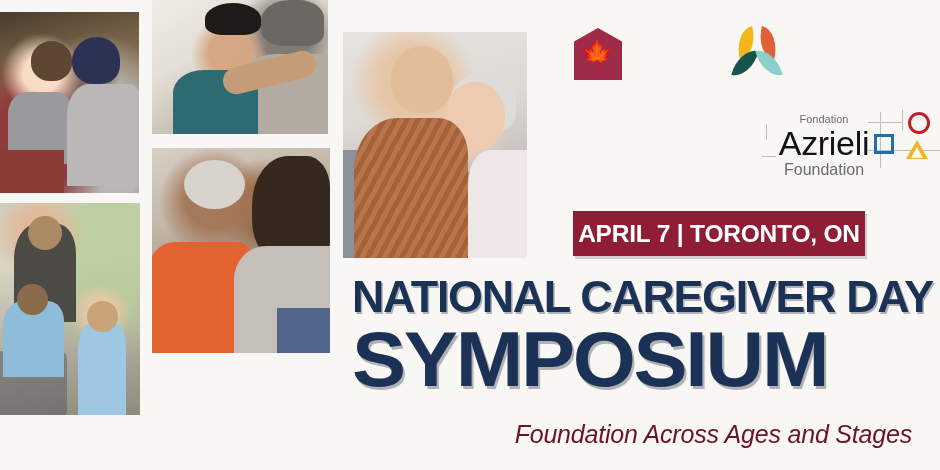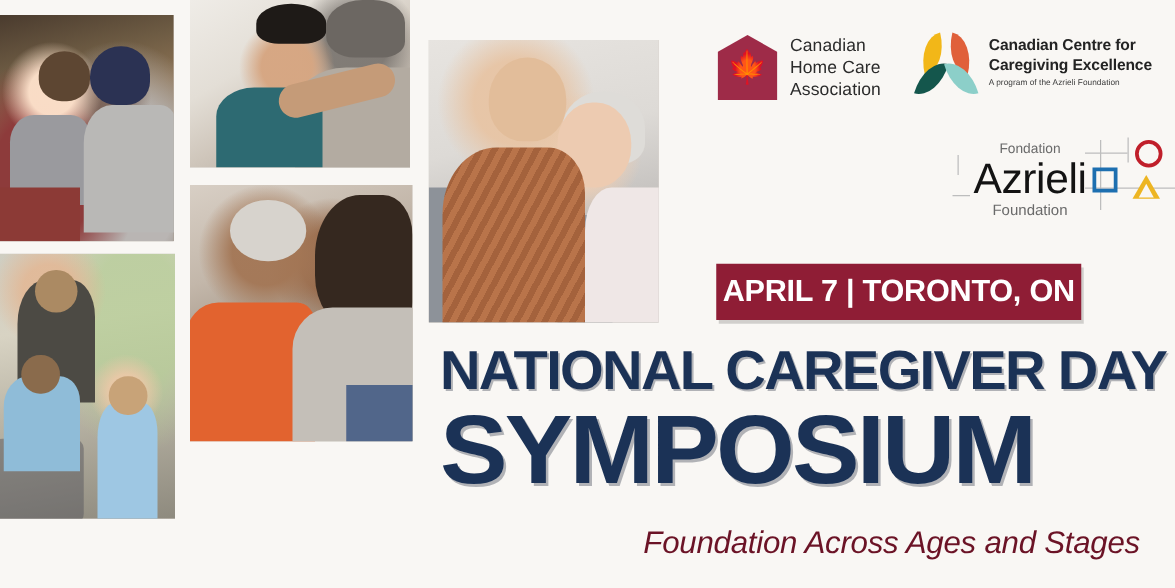--- a/index.html
+++ b/index.html
@@ -120,21 +120,21 @@
   .ccce-title { font-size:12.5px; font-weight:bold; line-height:1.24; color:#232323; letter-spacing:-.1px; }
   .ccce-sub { font-size:6.6px; color:#3a3a3a; margin-top:3px; letter-spacing:.05px; }
 
   
   #logo-azrieli { position:absolute; left:196px; top:88px; width:178px; height:62px; }
   .az-grid { position:absolute; inset:0; }
   .az-grid span { position:absolute; background:#bdbdbd; }
   .az-text { position:absolute; left:6px; top:4px; width:112px; text-align:center; }
   .az-fond { font-size:11px; color:#6a6a6a; line-height:1; }
   .az-name { font-size:34px; color:#131313; line-height:1.04; letter-spacing:-.3px; margin-top:1px; }
-  .az-found{ font-size:12px; color:#6a6a6a; line-height:1; margin-top:1px; }
+  .az-found{ font-size:16px; color:#6a6a6a; line-height:1; margin-top:1px; }
   .az-circle { position:absolute; right:10px; top:2px; width:22px; height:22px; border:3.5px solid #c01f2a; border-radius:50%; }
   .az-square { position:absolute; right:46px; top:24px; width:20px; height:20px; border:3.5px solid #1d6fb0; }
   .az-tri {
     position:absolute; right:12px; top:30px; width:0; height:0;
     border-left:11px solid transparent; border-right:11px solid transparent; border-bottom:19px solid transparent;
   }
   .az-tri::after{
     content:""; position:absolute; left:-11px; top:0; width:0; height:0;
     border-left:11px solid transparent; border-right:11px solid transparent; border-bottom:19px solid #edb522;
   }
@@ -233,38 +233,28 @@
     </div>
   </div>
 
   <div class="logo-row">
 
     <div id="logo-chca">
       <div class="chca-mark">
         <div class="chca-house"></div>
         <div class="chca-leaf">🍁</div>
       </div>
-      <div class="chca-text">
-        <div>Canadian</div>
-        <div>Home Care</div>
-        <div>Association</div>
-      </div>
     </div>
 
     <div id="logo-ccce">
       <div class="ccce-mark">
         <span class="petal p-y"></span>
         <span class="petal p-o"></span>
         <span class="petal p-dg"></span>
         <span class="petal p-lt"></span>
-      </div>
-      <div class="ccce-text">
-        <div class="ccce-title">Canadian Centre for</div>
-        <div class="ccce-title">Caregiving Excellence</div>
-        <div class="ccce-sub">A program of the Azrieli Foundation</div>
       </div>
     </div>
 
     <div id="logo-azrieli">
       <div class="az-grid">
         <span style="left:4px;  top:14px; width:1px; height:16px;"></span>
         <span style="left:0;    top:46px; width:14px; height:1px;"></span>
         <span style="left:118px;top:2px;  width:1px; height:56px;"></span>
         <span style="left:106px;top:40px; width:72px; height:1px;"></span>
         <span style="left:140px;top:0;    width:1px; height:20px;"></span>

